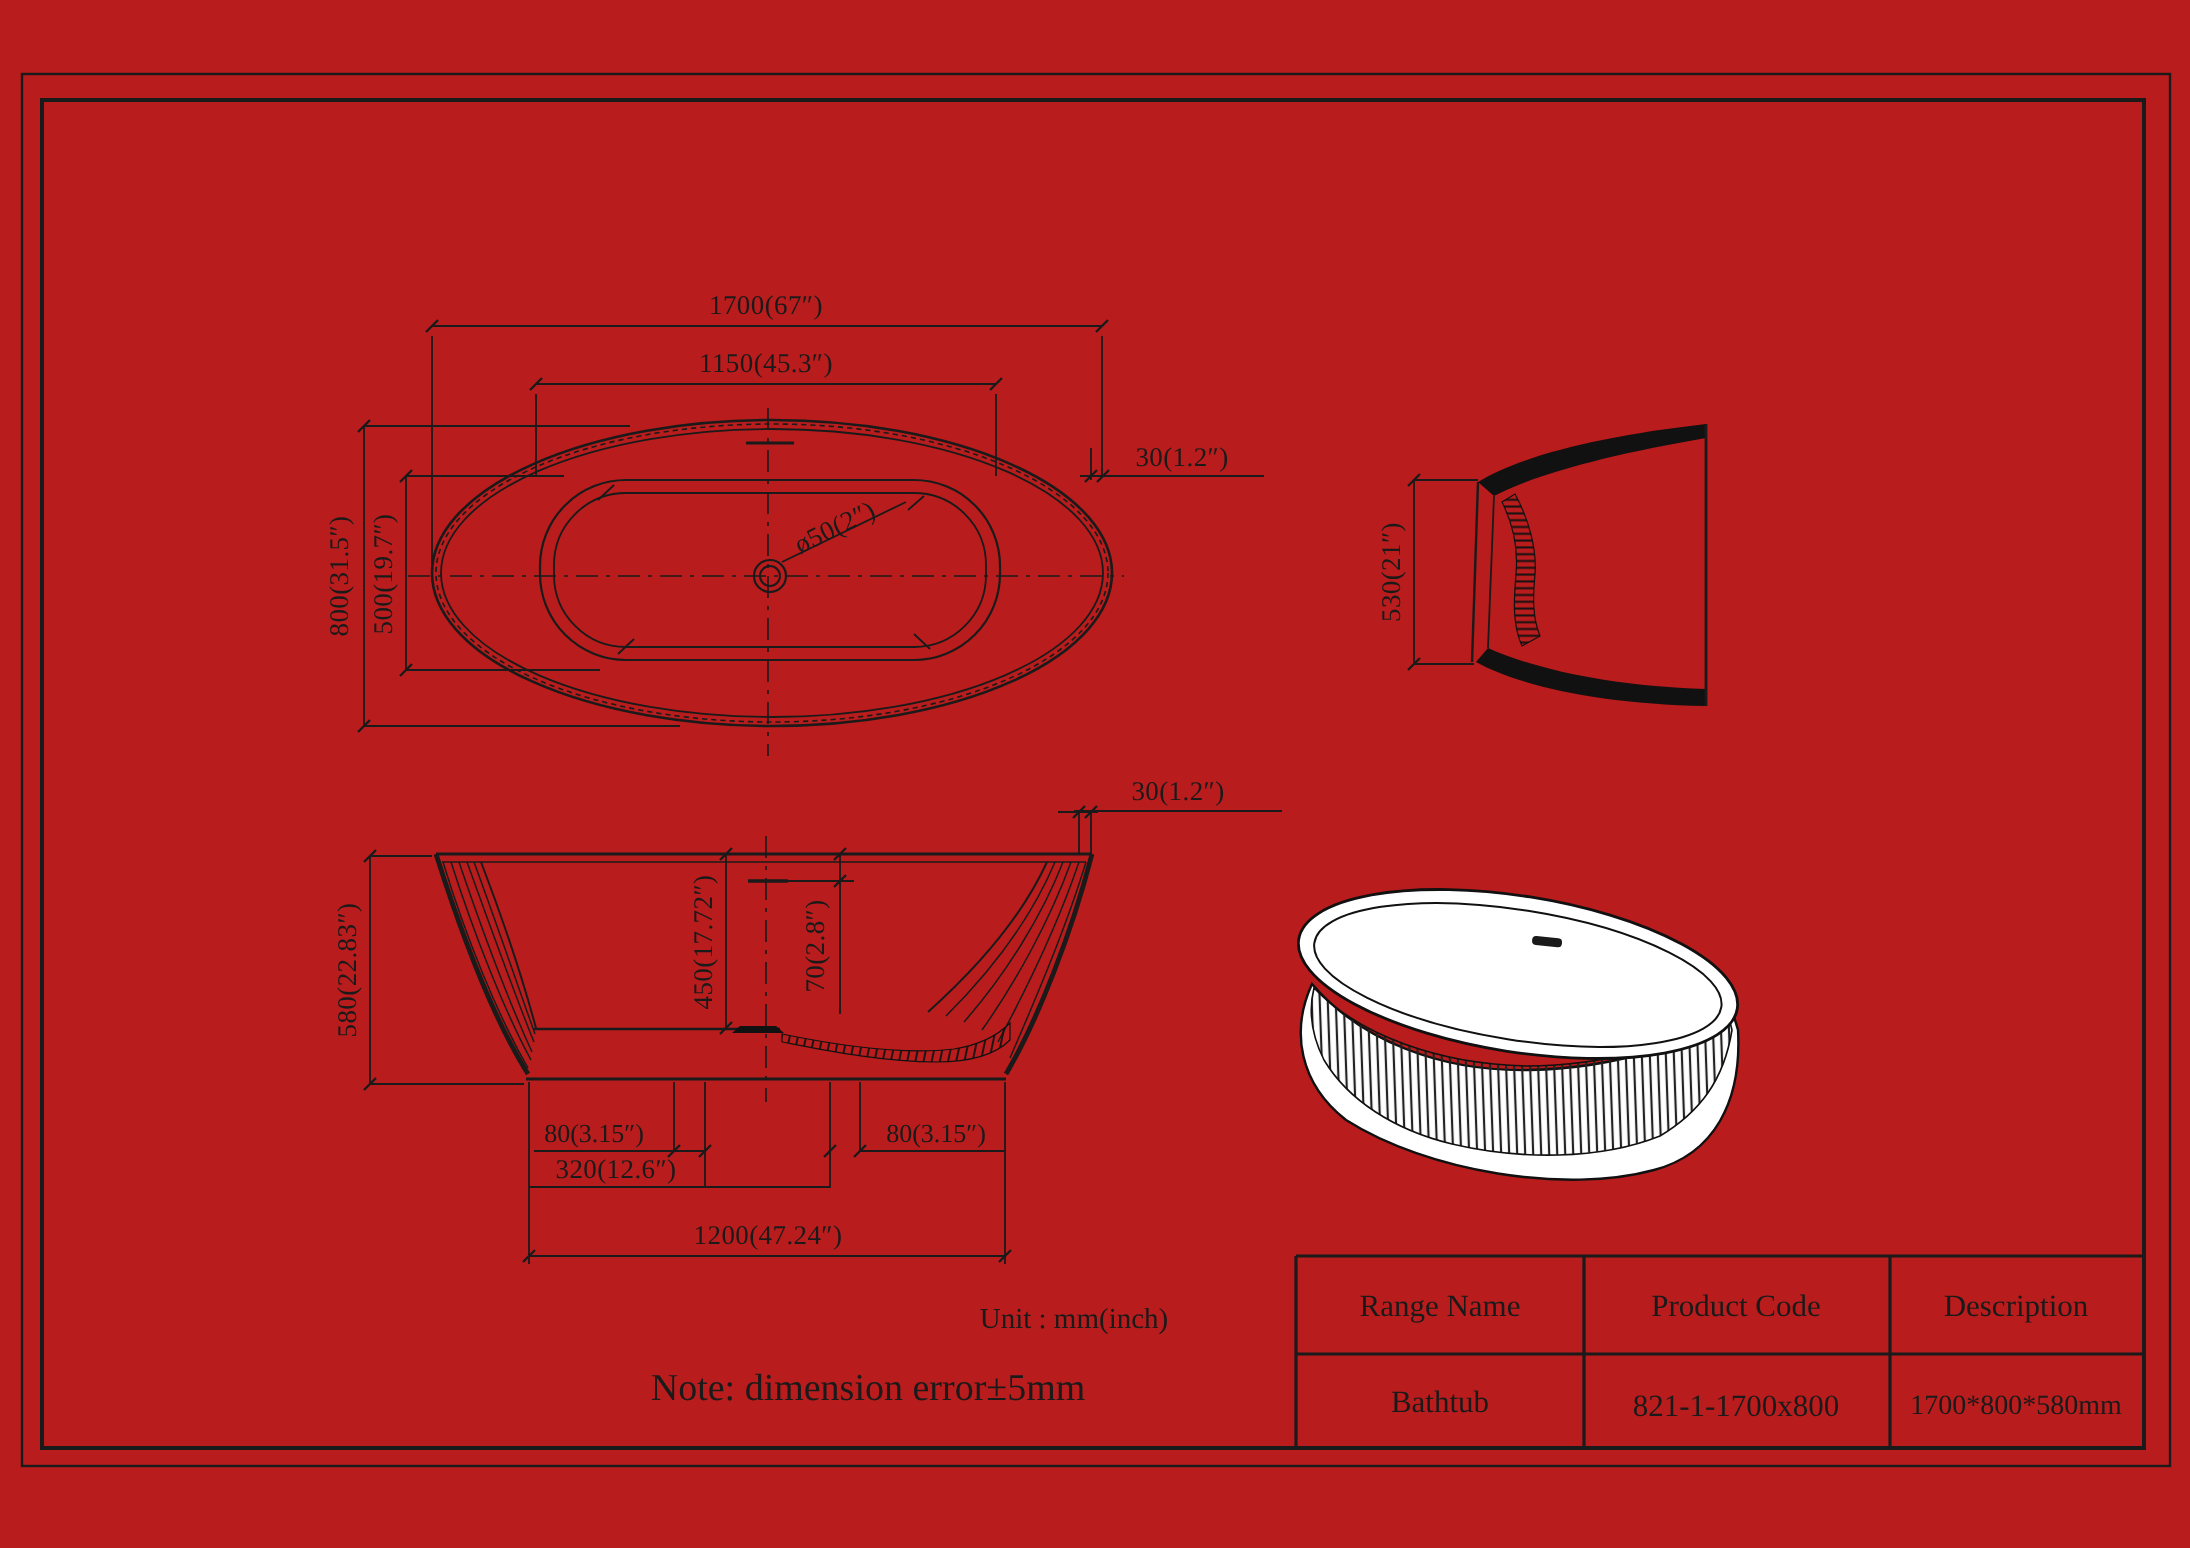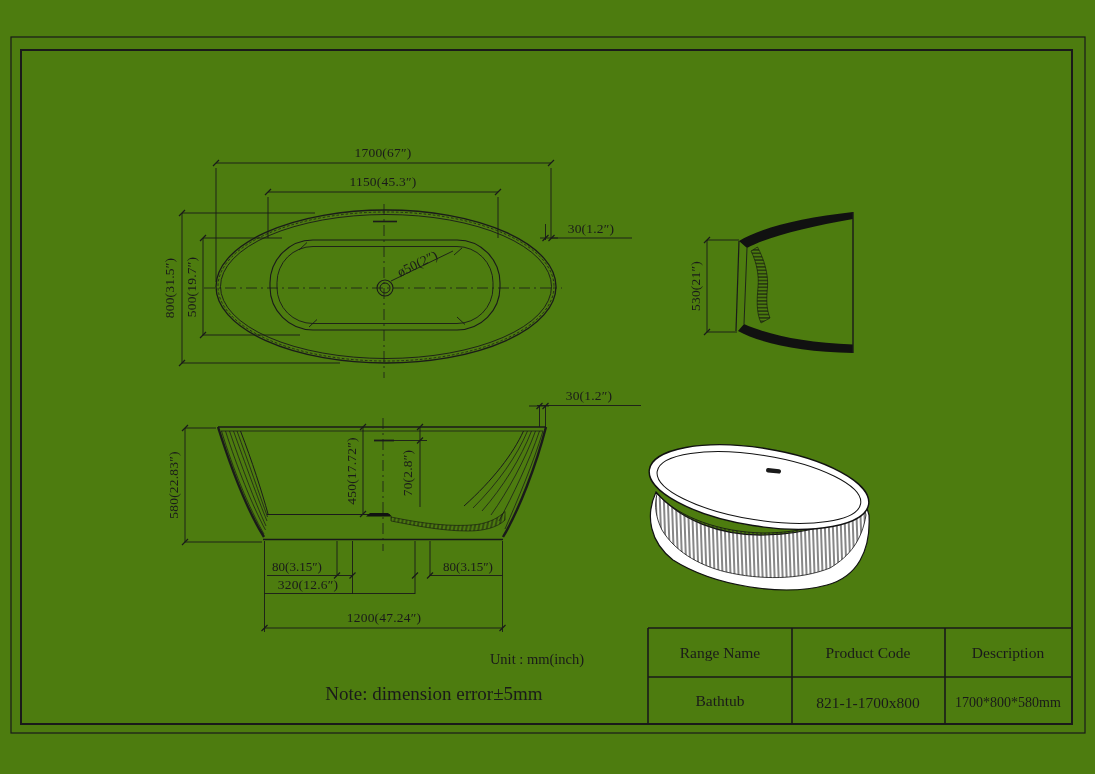--- a/index.html
+++ b/index.html
@@ -1,16 +1,16 @@
 <!DOCTYPE html>
 <html><head>
 <meta charset="utf-8">
 <style>
   html,body{margin:0;padding:0;background:#ffffff;}
-  .page{position:relative;width:1095px;height:774px;background:#4d7c0f;
+  .page{position:relative;width:1095px;height:774px;background:#b91c1c;
         font-family:"Liberation Serif","DejaVu Serif",serif;}
   svg{position:absolute;left:0;top:0;}
   text{fill:#1a1a1a;}
   .dim{font-size:13.5px;letter-spacing:.2px;}
   .dim-sm{font-size:13px;}
   .note{font-size:19px;}
   .unit{font-size:14.5px;}
   .tbl{font-size:15.5px;}
   .tbl-sm{font-size:14px;}
   .ln{stroke:#1a1a1a;fill:none;}

